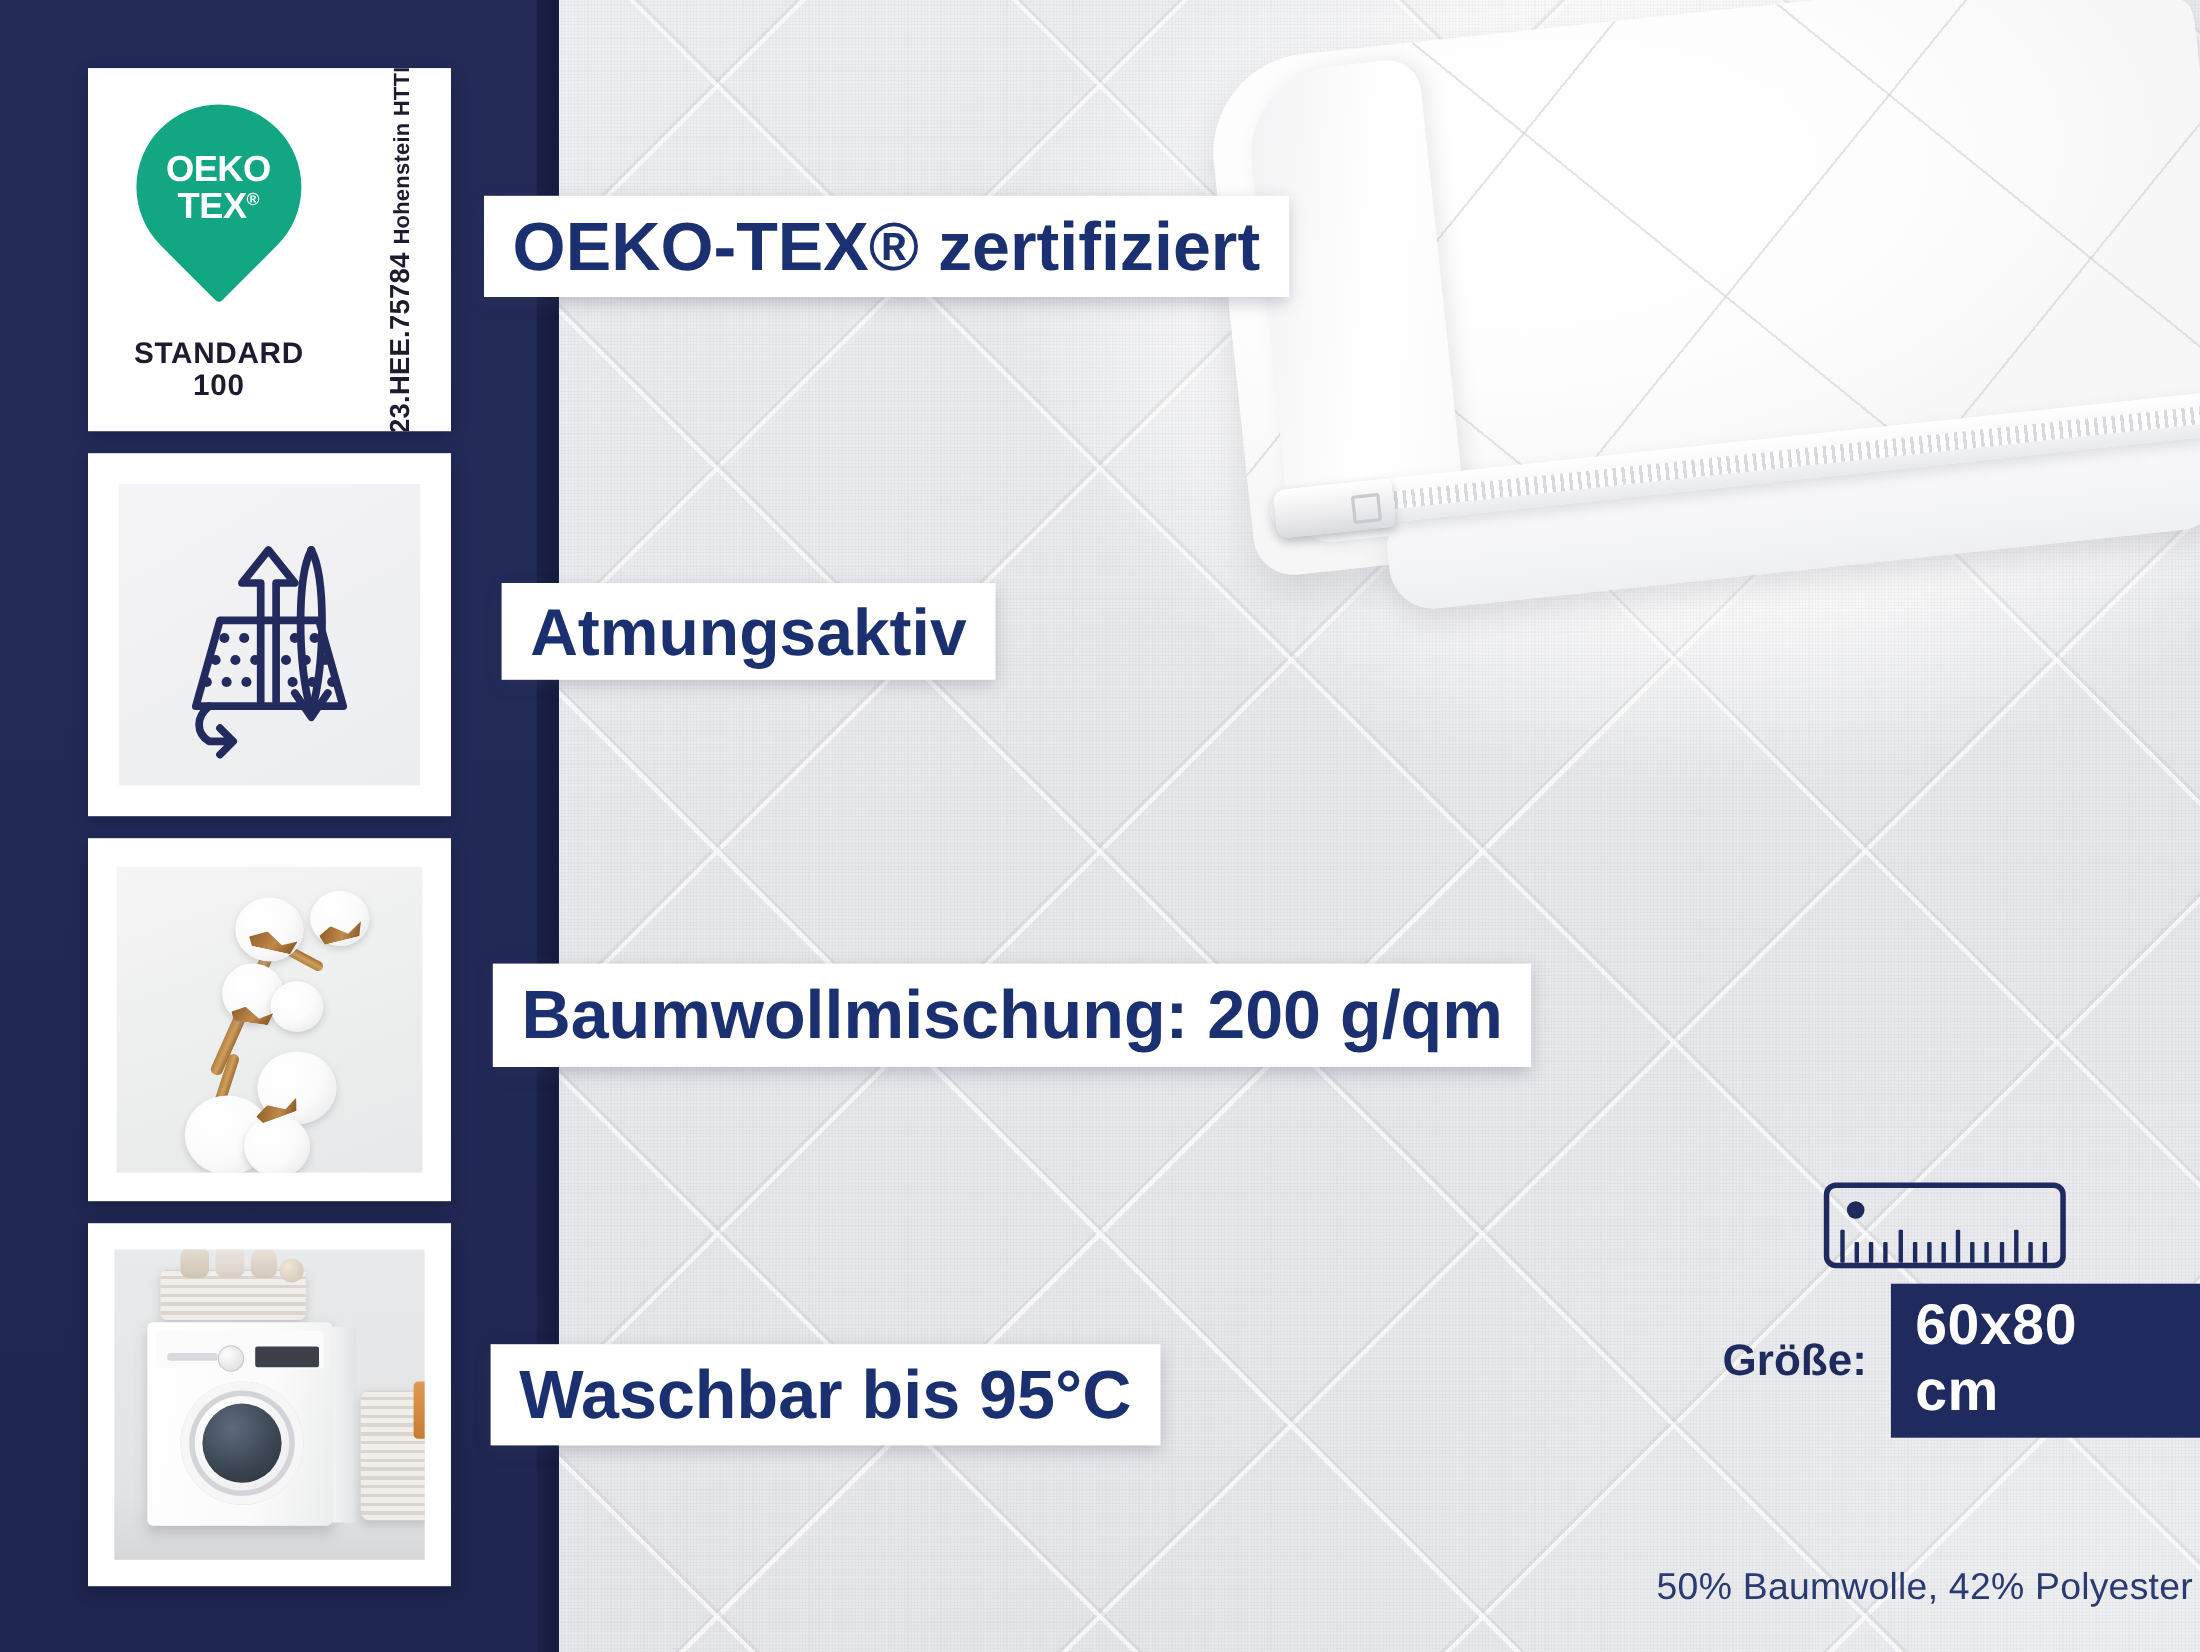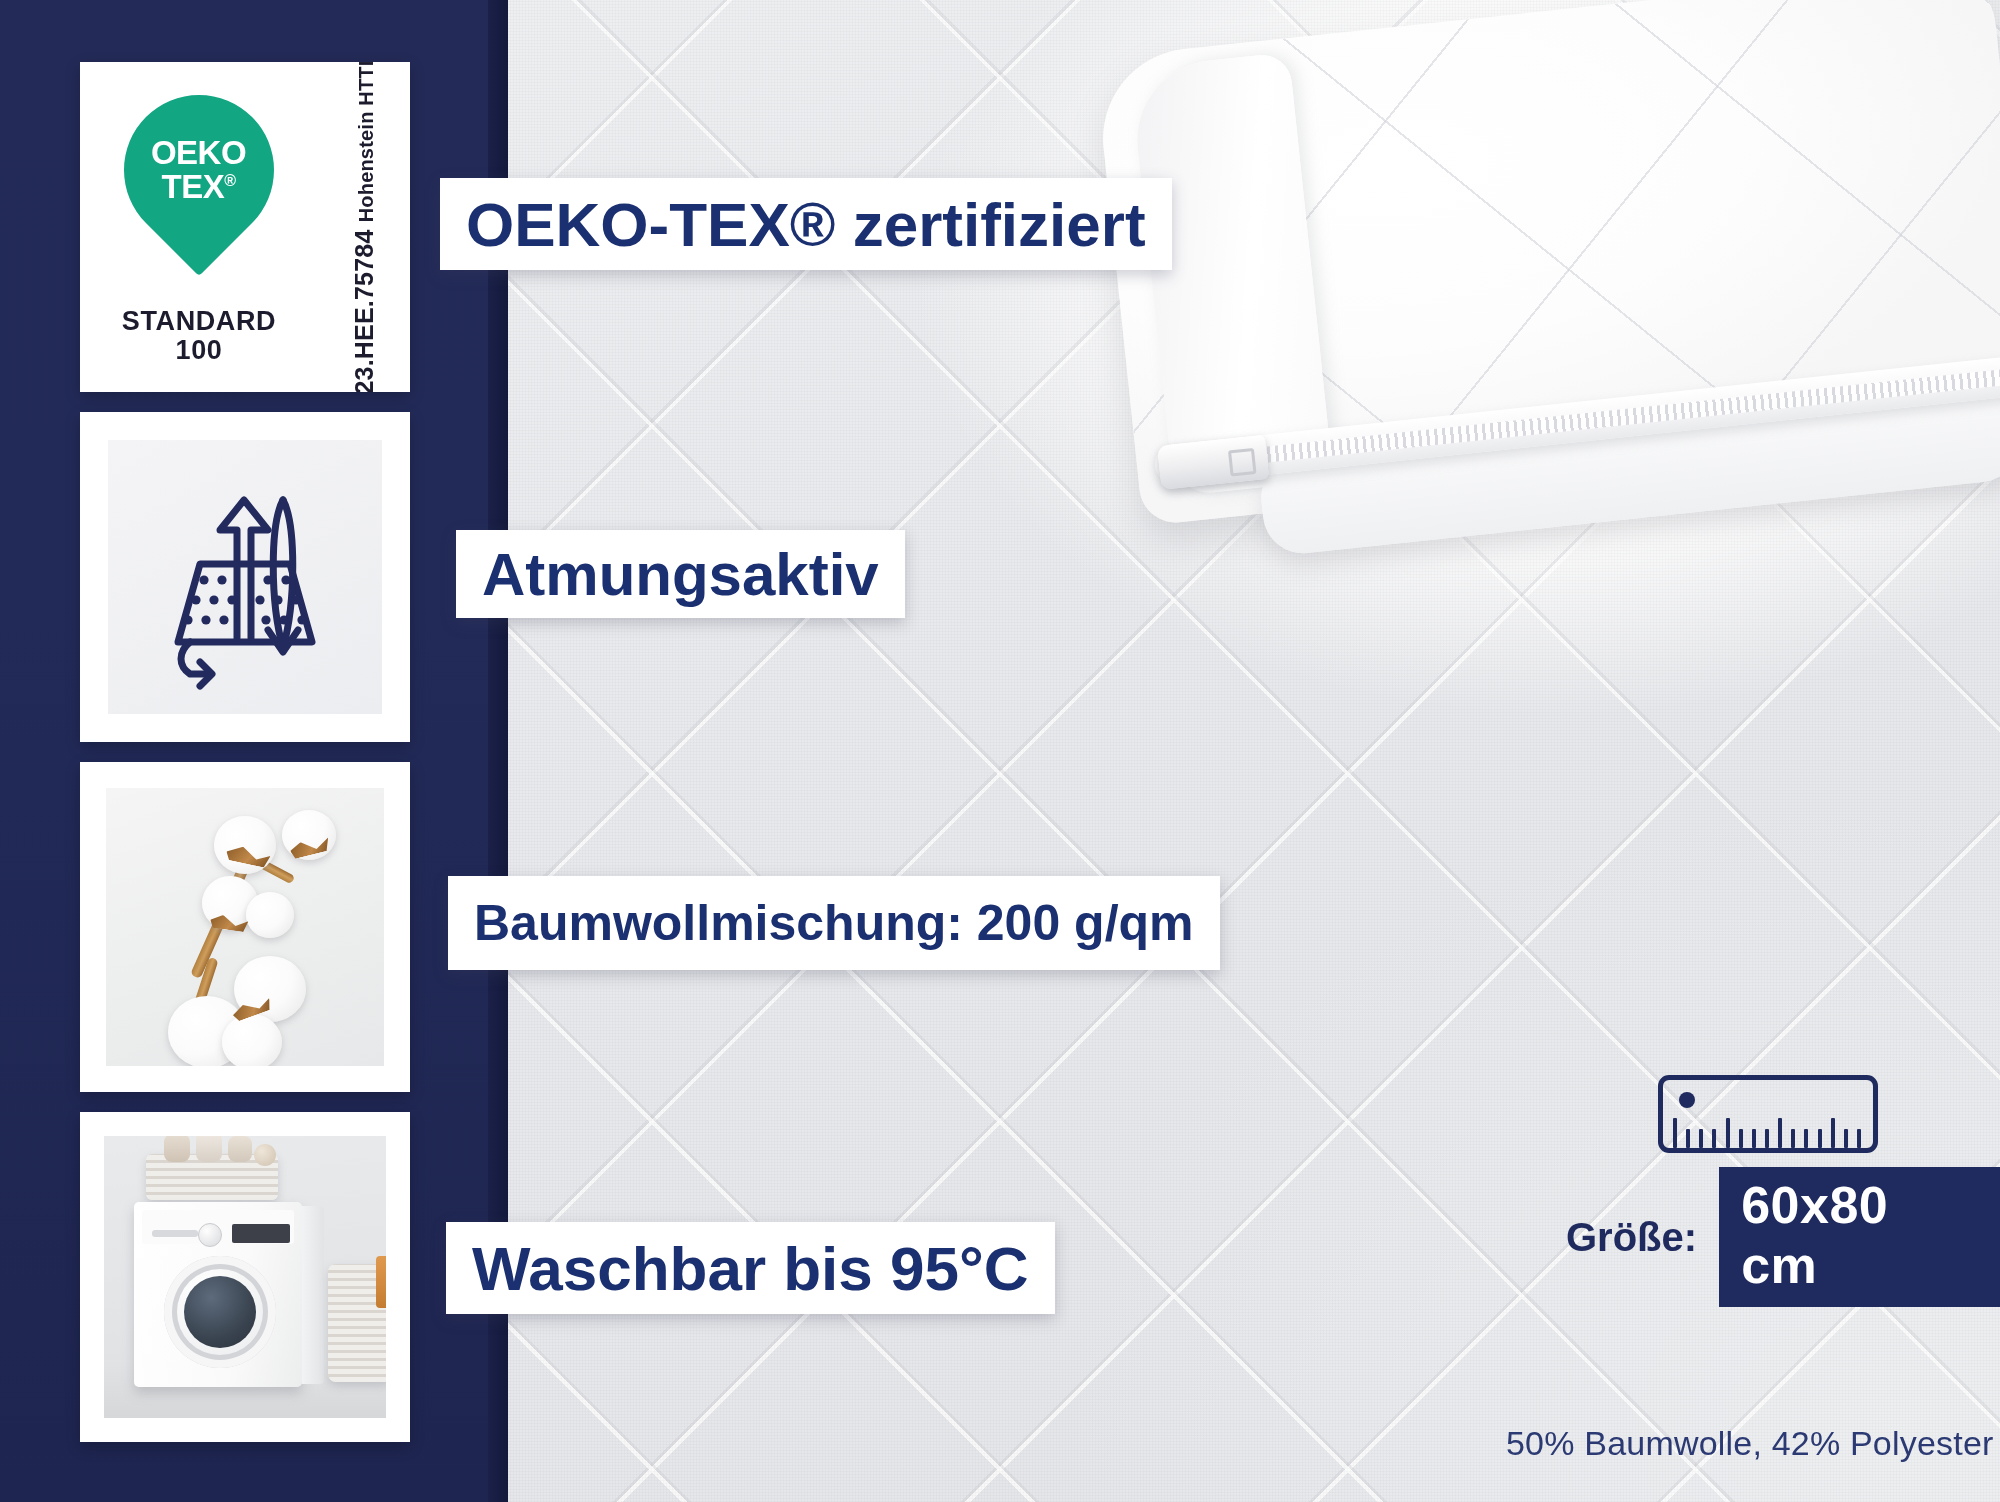--- a/index.html
+++ b/index.html
@@ -171,21 +171,21 @@
     position:absolute;background:#ffffff;
     box-shadow:0 5px 14px rgba(60,65,90,.25);
     display:flex;align-items:center;
     padding:0 26px;
     color:#1b3070;
     font-weight:bold;
     white-space:nowrap;
   }
   .callout-1{left:440px;top:178px;height:92px;font-size:62px;}
   .callout-2{left:456px;top:530px;height:88px;font-size:60px;}
-  .callout-3{left:448px;top:876px;height:94px;font-size:50px;}
+  .callout-3{left:448px;top:876px;height:94px;font-size:62px;}
   .callout-4{left:446px;top:1222px;height:92px;font-size:62px;}
 
   
   .size-block{position:absolute;left:1530px;top:1075px;}
   .ruler{
     position:relative;width:210px;height:68px;border:5px solid #1f2a5e;border-radius:11px;
     background:transparent;margin-left:128px;
   }
   .ruler-dot{position:absolute;left:16px;top:12px;width:16px;height:16px;border-radius:50%;background:#1f2a5e;}
   .ticks{position:absolute;left:10px;bottom:0;width:188px;height:34px;display:flex;justify-content:space-between;align-items:flex-end;}

